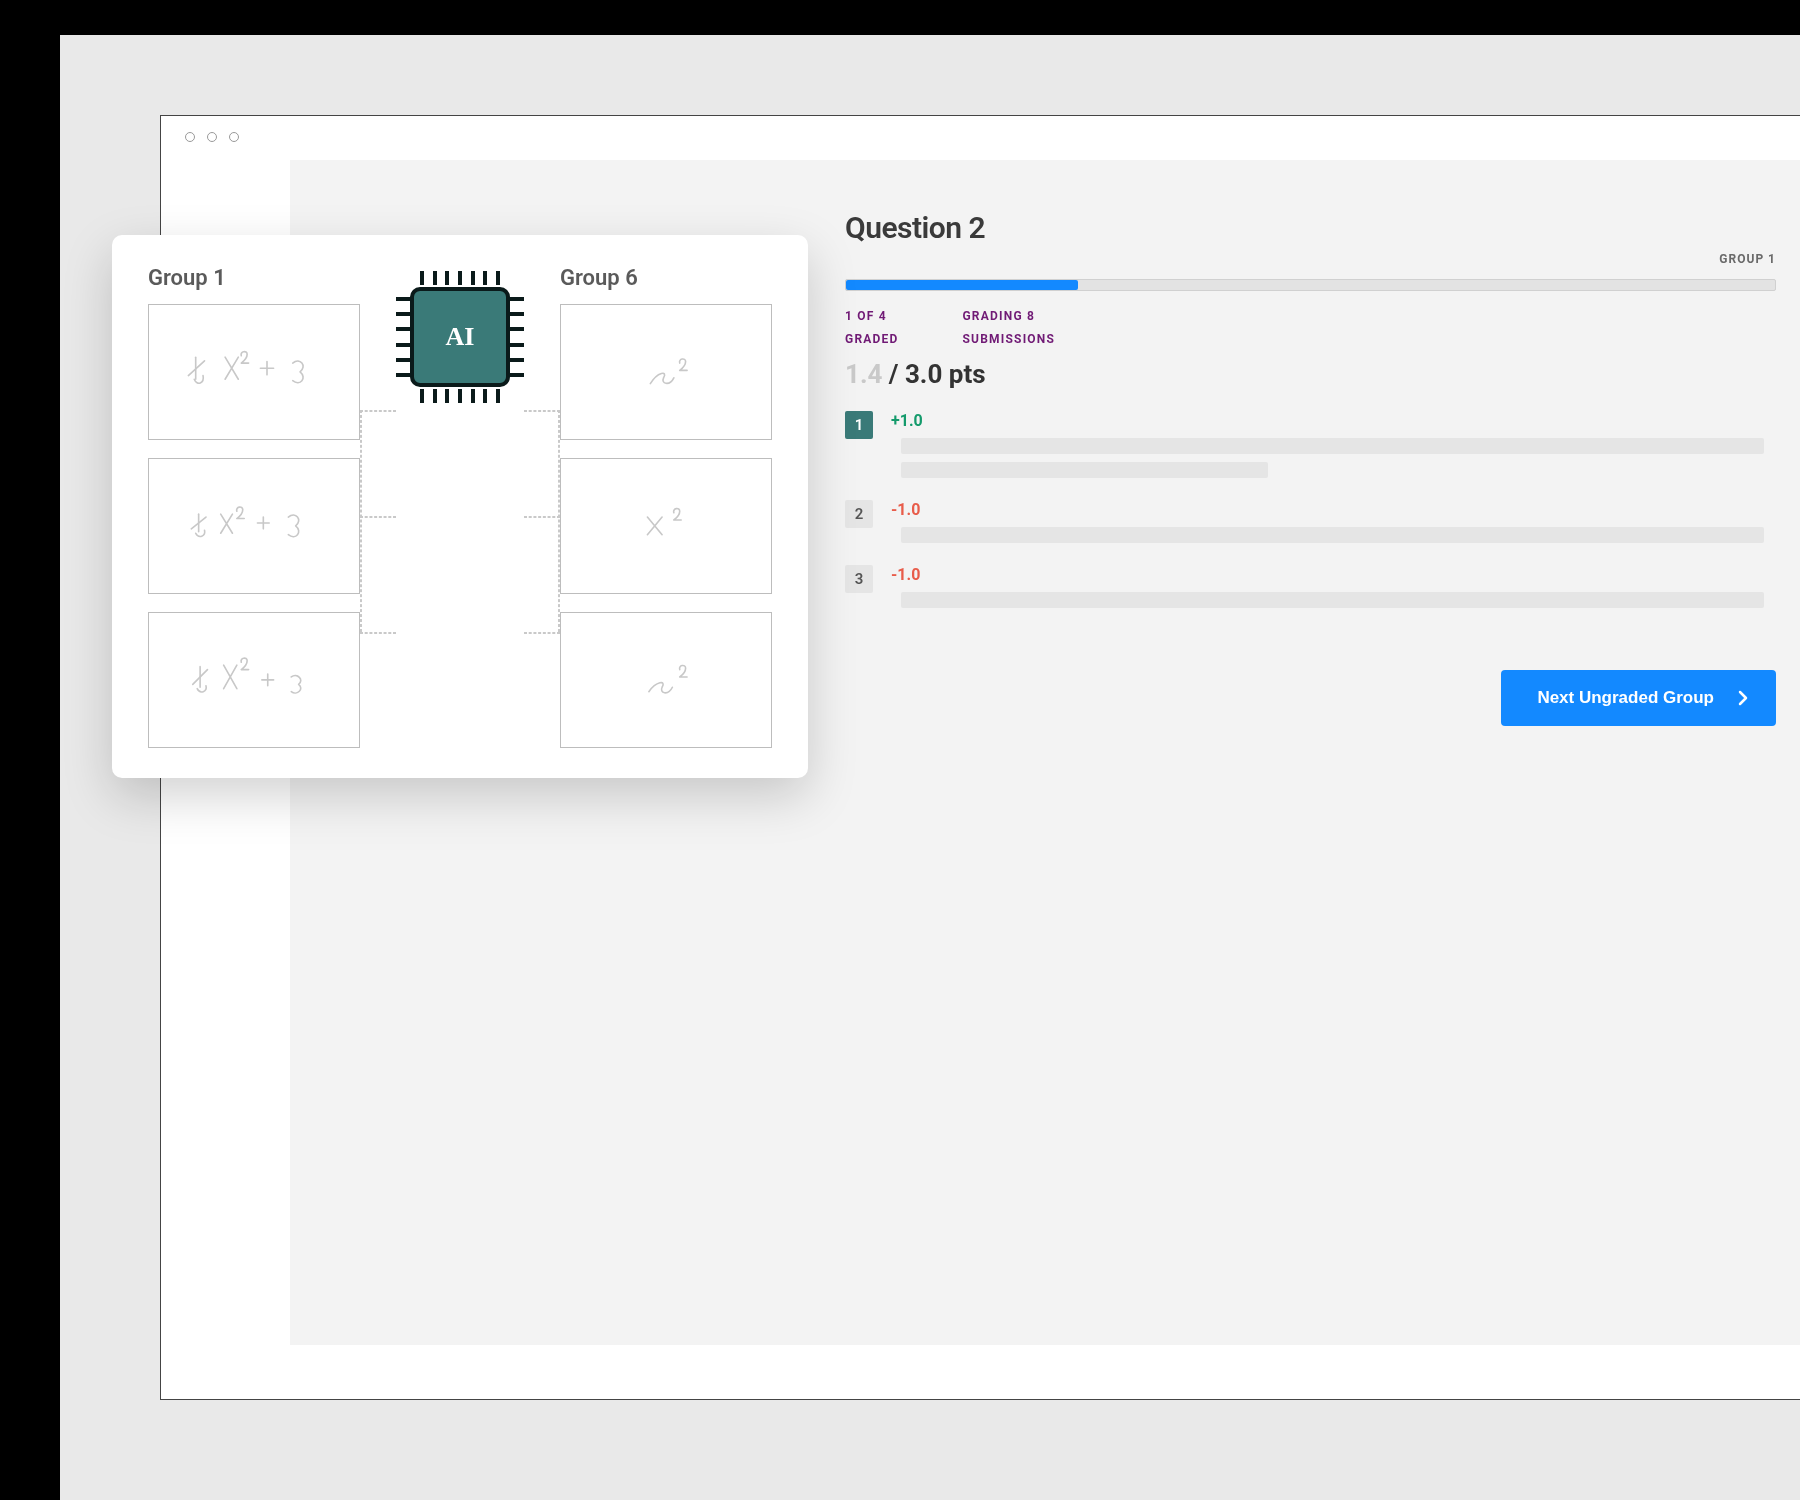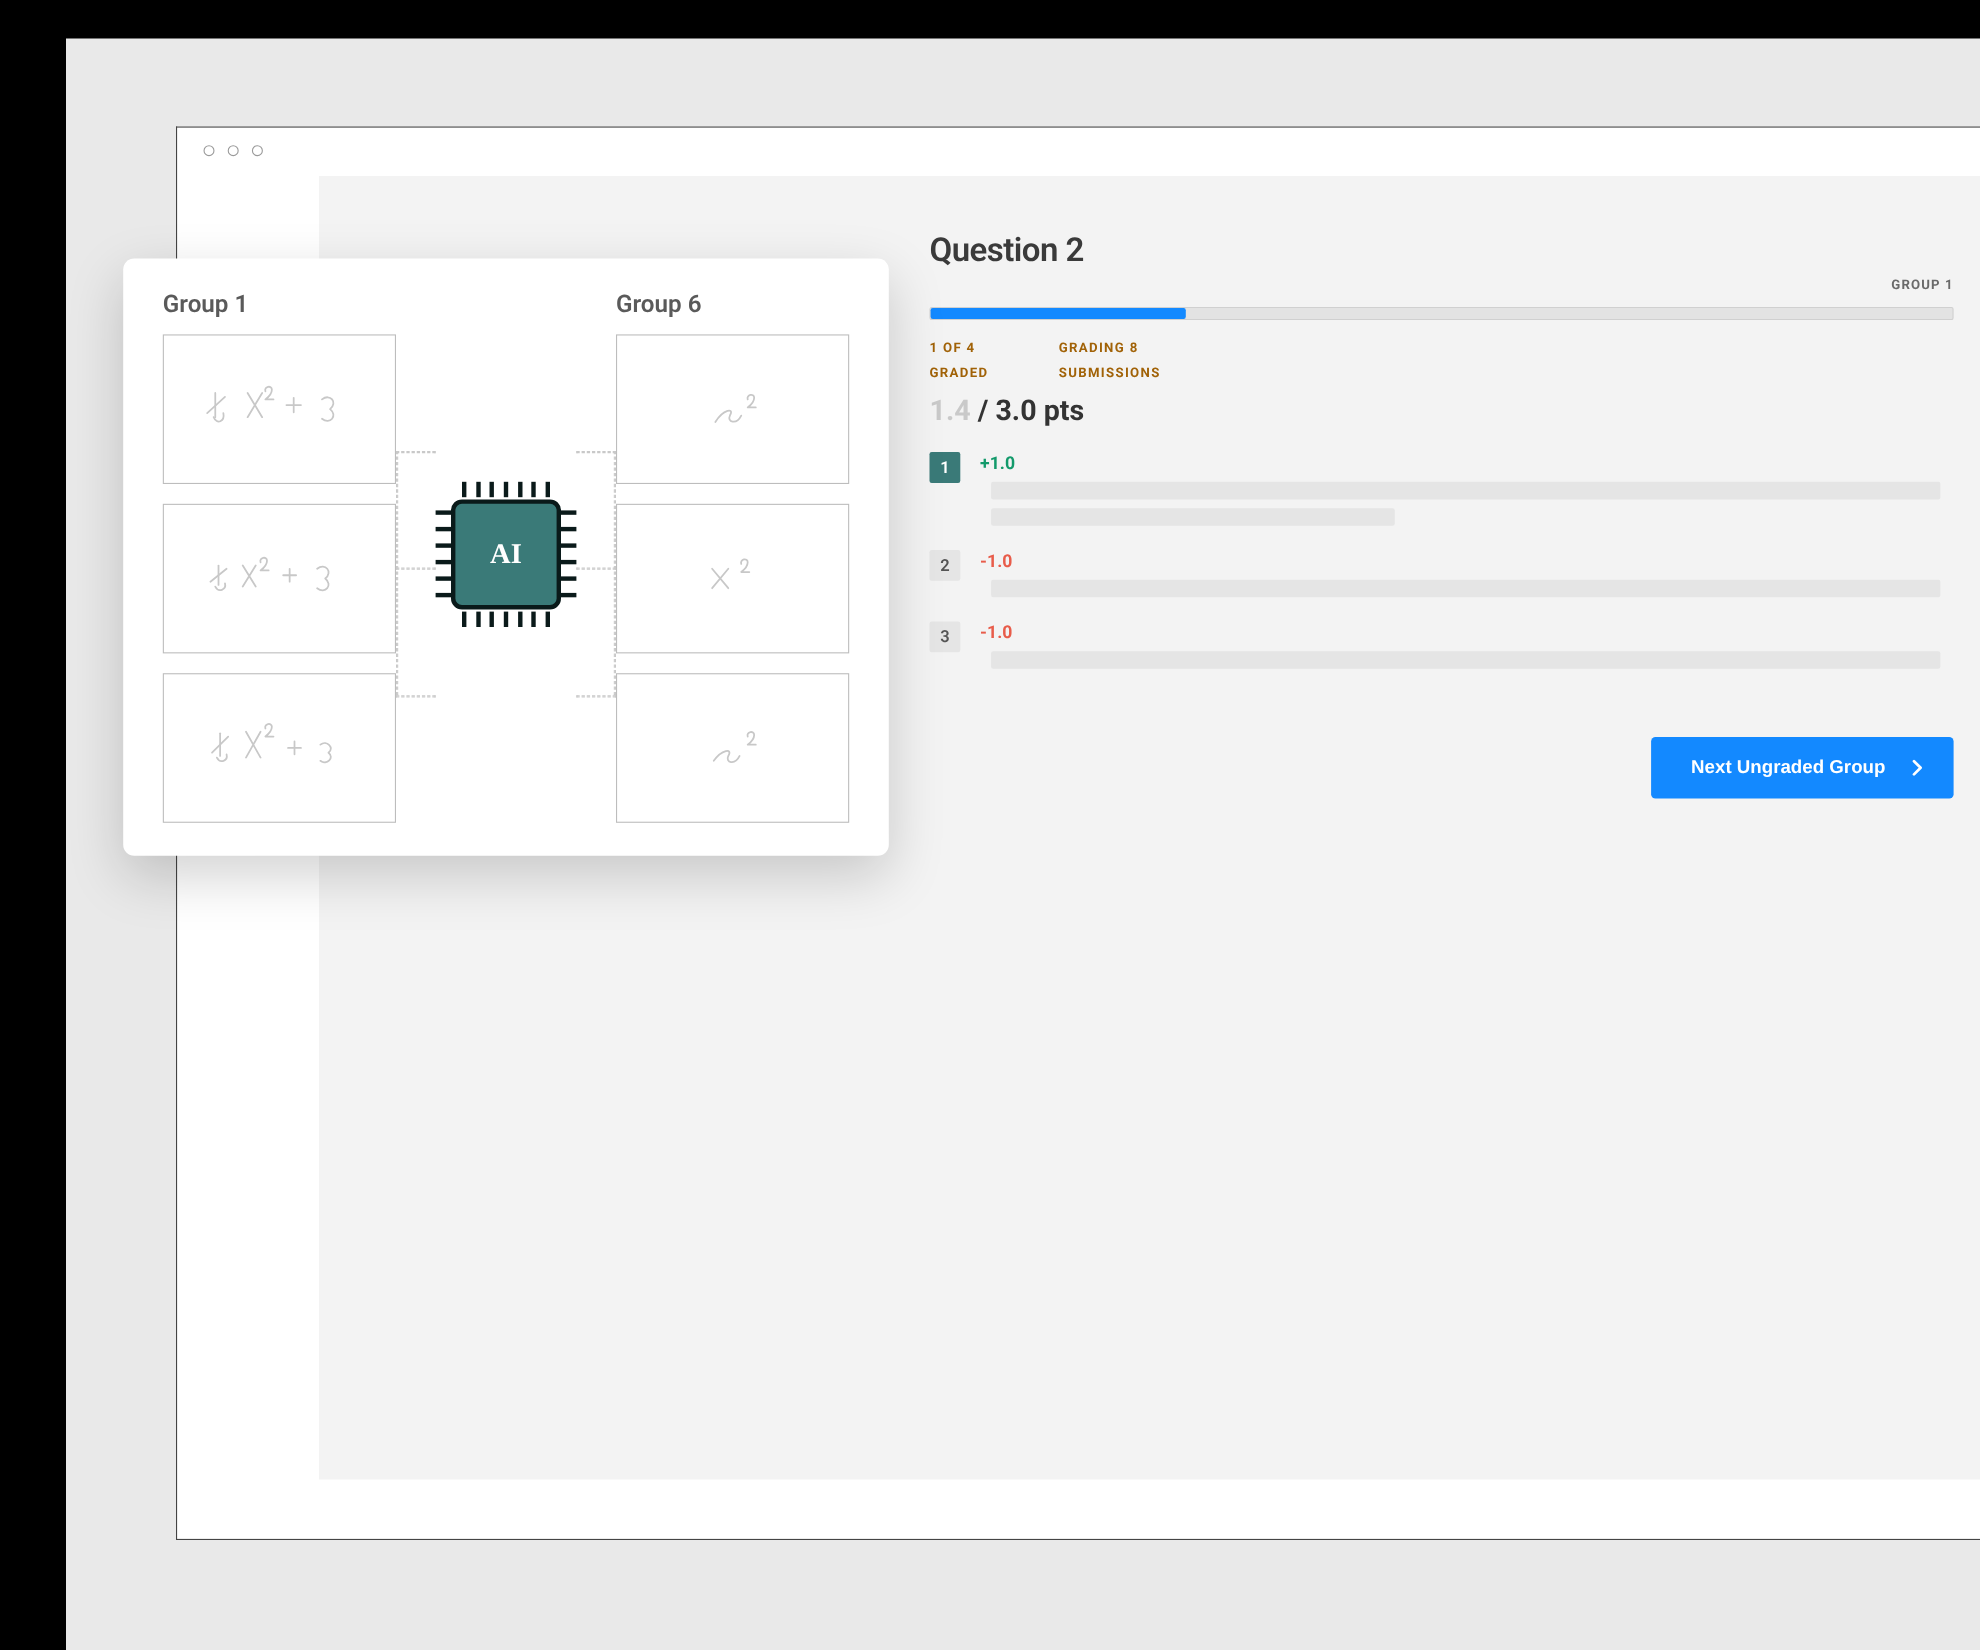--- a/index.html
+++ b/index.html
@@ -90,21 +90,21 @@
     background: #1389ff;
     border-radius: 2px;
   }
   .status-labels {
     display: flex;
     gap: 64px;
     margin-top: 14px;
     font-size: 12px;
     font-weight: 700;
     letter-spacing: 1.2px;
-    color: #a16207;
+    color: #701a75;
     line-height: 1.9;
   }
   .points {
     margin-top: 8px;
     font-size: 26px;
     font-weight: 700;
     color: #333;
   }
   .points .earned { color: #c9c9c9; }
   .rubric {
@@ -205,21 +205,21 @@
   .handwrite {
     stroke: #c8c8c8;
     stroke-width: 2.2;
     fill: none;
     stroke-linecap: round;
     stroke-linejoin: round;
   }
   .mid-col {
     width: 128px;
     display: flex;
-    align-items: center;
+    align-items: flex-start;
     justify-content: center;
     position: relative;
   }
   .chip-wrap { position: relative; width: 128px; height: 150px; }
   .chip-body {
     position: absolute;
     left: 14px; top: 22px;
     width: 100px; height: 100px;
     background: #3a7a78;
     border: 4px solid #0a1a1a;

